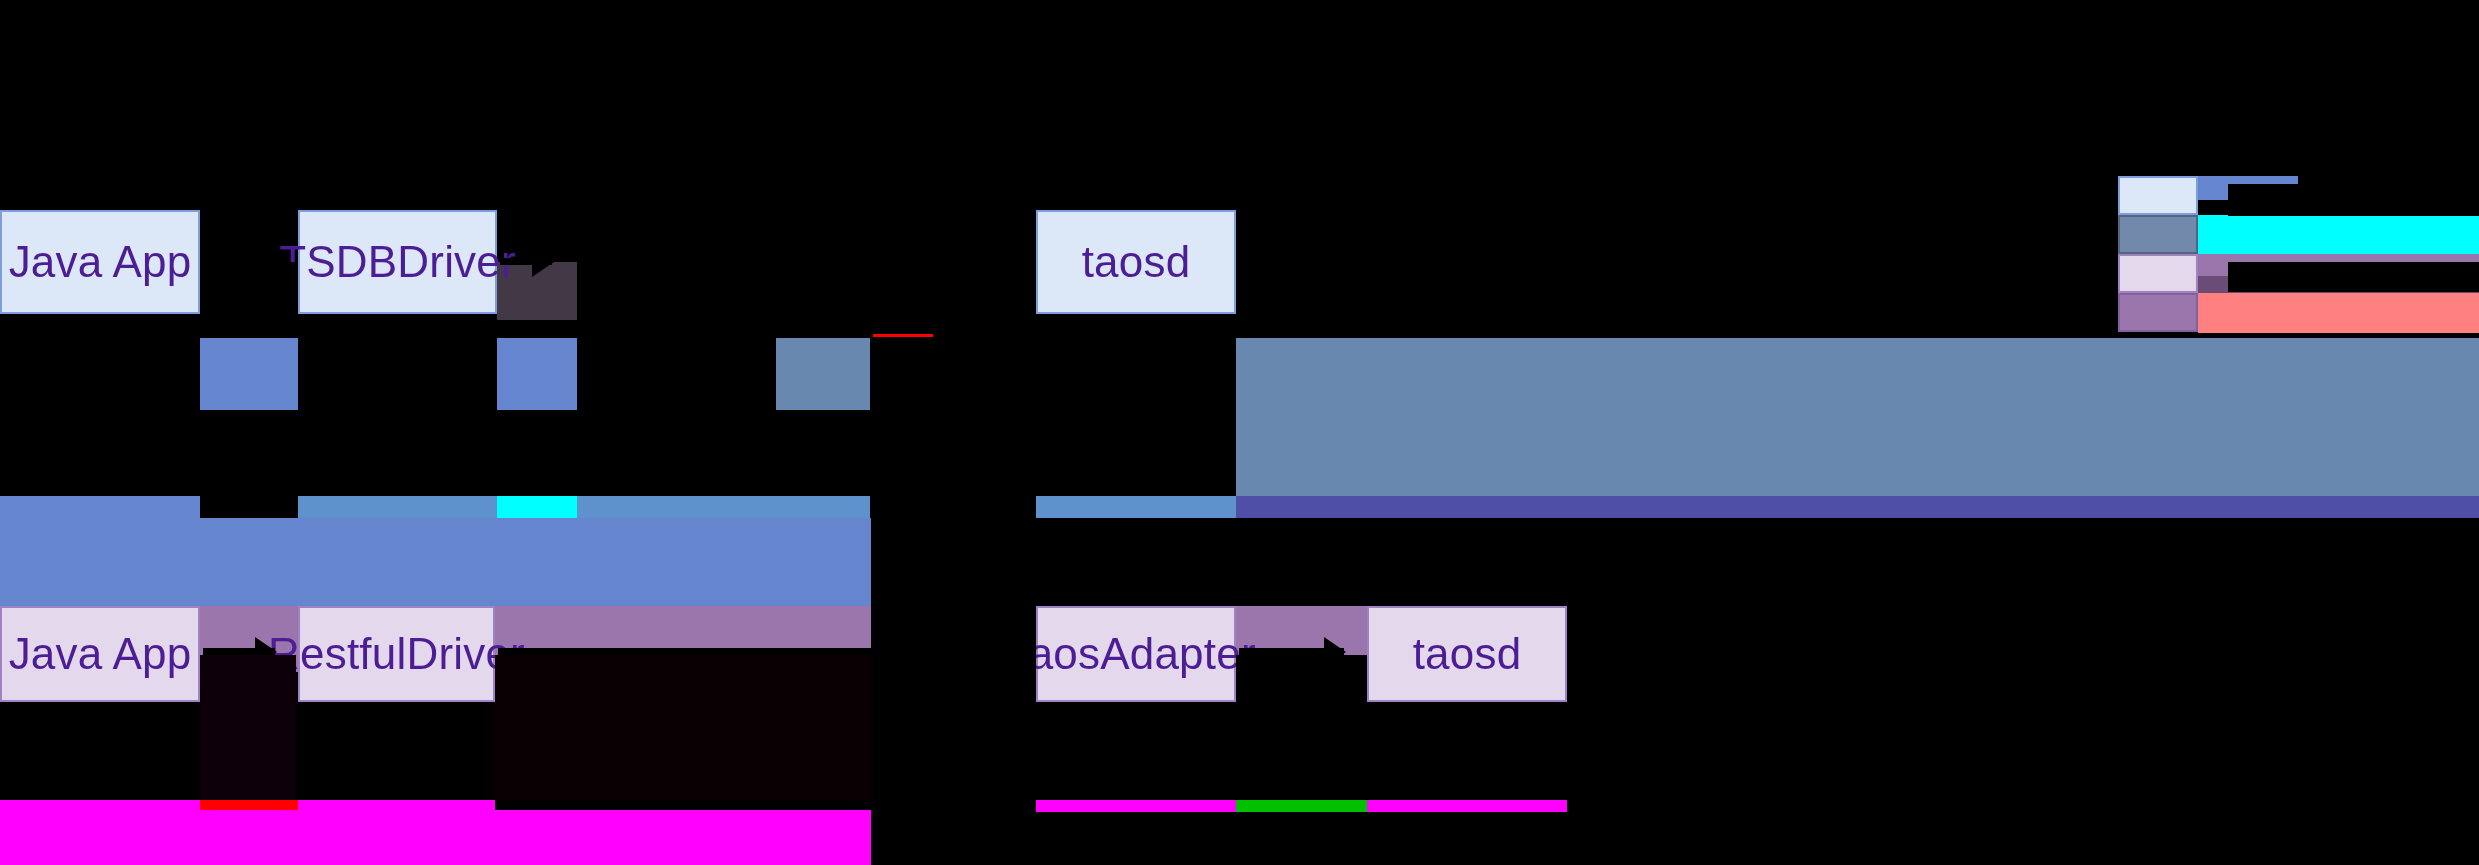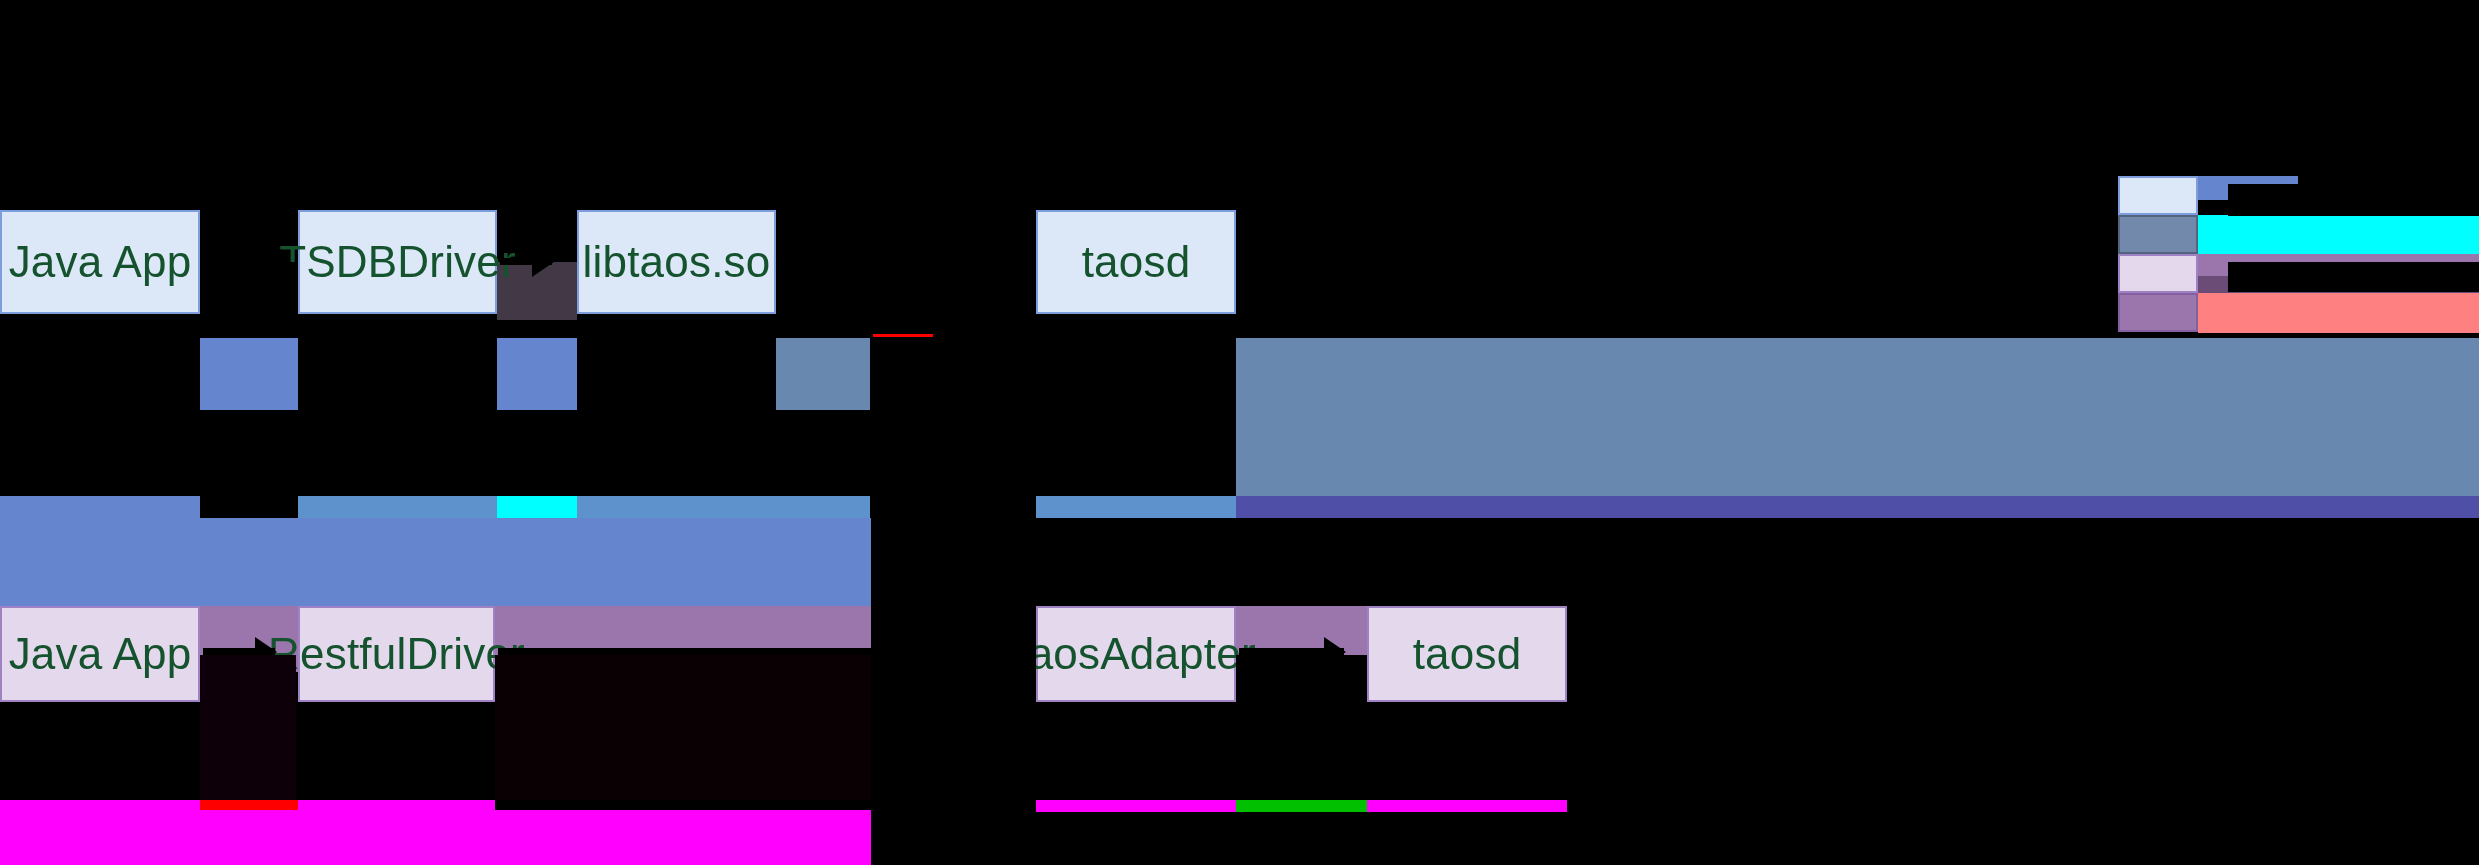--- a/index.html
+++ b/index.html
@@ -10,21 +10,21 @@
   }
   #stage{position:absolute;left:0;top:0;width:2479px;height:865px;background:#000;}
 
   
   .band{position:absolute;}
 
   
   .node{
     position:absolute;
     display:flex;align-items:center;justify-content:center;
-    font-size:44px;color:#14532d;letter-spacing:0.2px;
+    font-size:44px;color:#4c1d95;letter-spacing:0.2px;
     box-sizing:border-box;
     white-space:nowrap;
   }
   .node.blue{background:#dce7f8;border:2px solid #7e9ddd;}
   .node.violet{background:#e3d8ec;border:2px solid #9f82c4;}
 
   
   .arrow{position:absolute;height:7px;background:#000;}
   .arrow::after{
     content:"";position:absolute;right:-2px;top:-11px;
@@ -71,23 +71,20 @@
   <div class="band" style="left:873px;top:334px;width:60px;height:3px;background:#ff0000;"></div>
 
   <div class="node blue" style="left:0px;top:210px;width:200px;height:104px;">
     <span>Java App</span>
   </div>
 
   <div class="node blue" style="left:298px;top:210px;width:199px;height:104px;">
     <span>TSDBDriver</span>
   </div>
 
-  <div class="node blue" style="left:577px;top:210px;width:199px;height:104px;">
-    <span>libtaos.so</span>
-  </div>
 
   <div class="node blue" style="left:1036px;top:210px;width:200px;height:104px;">
     <span>taosd</span>
   </div>
 
   <div class="arrow" style="left:203px;top:258px;width:72px;"></div>
   <div class="arrow" style="left:500px;top:258px;width:52px;"></div>
   <div class="arrow" style="left:780px;top:258px;width:234px;"></div>
 
   <div class="glitch" style="left:200px;top:262px;width:95px;height:58px;background:#000;"></div>

